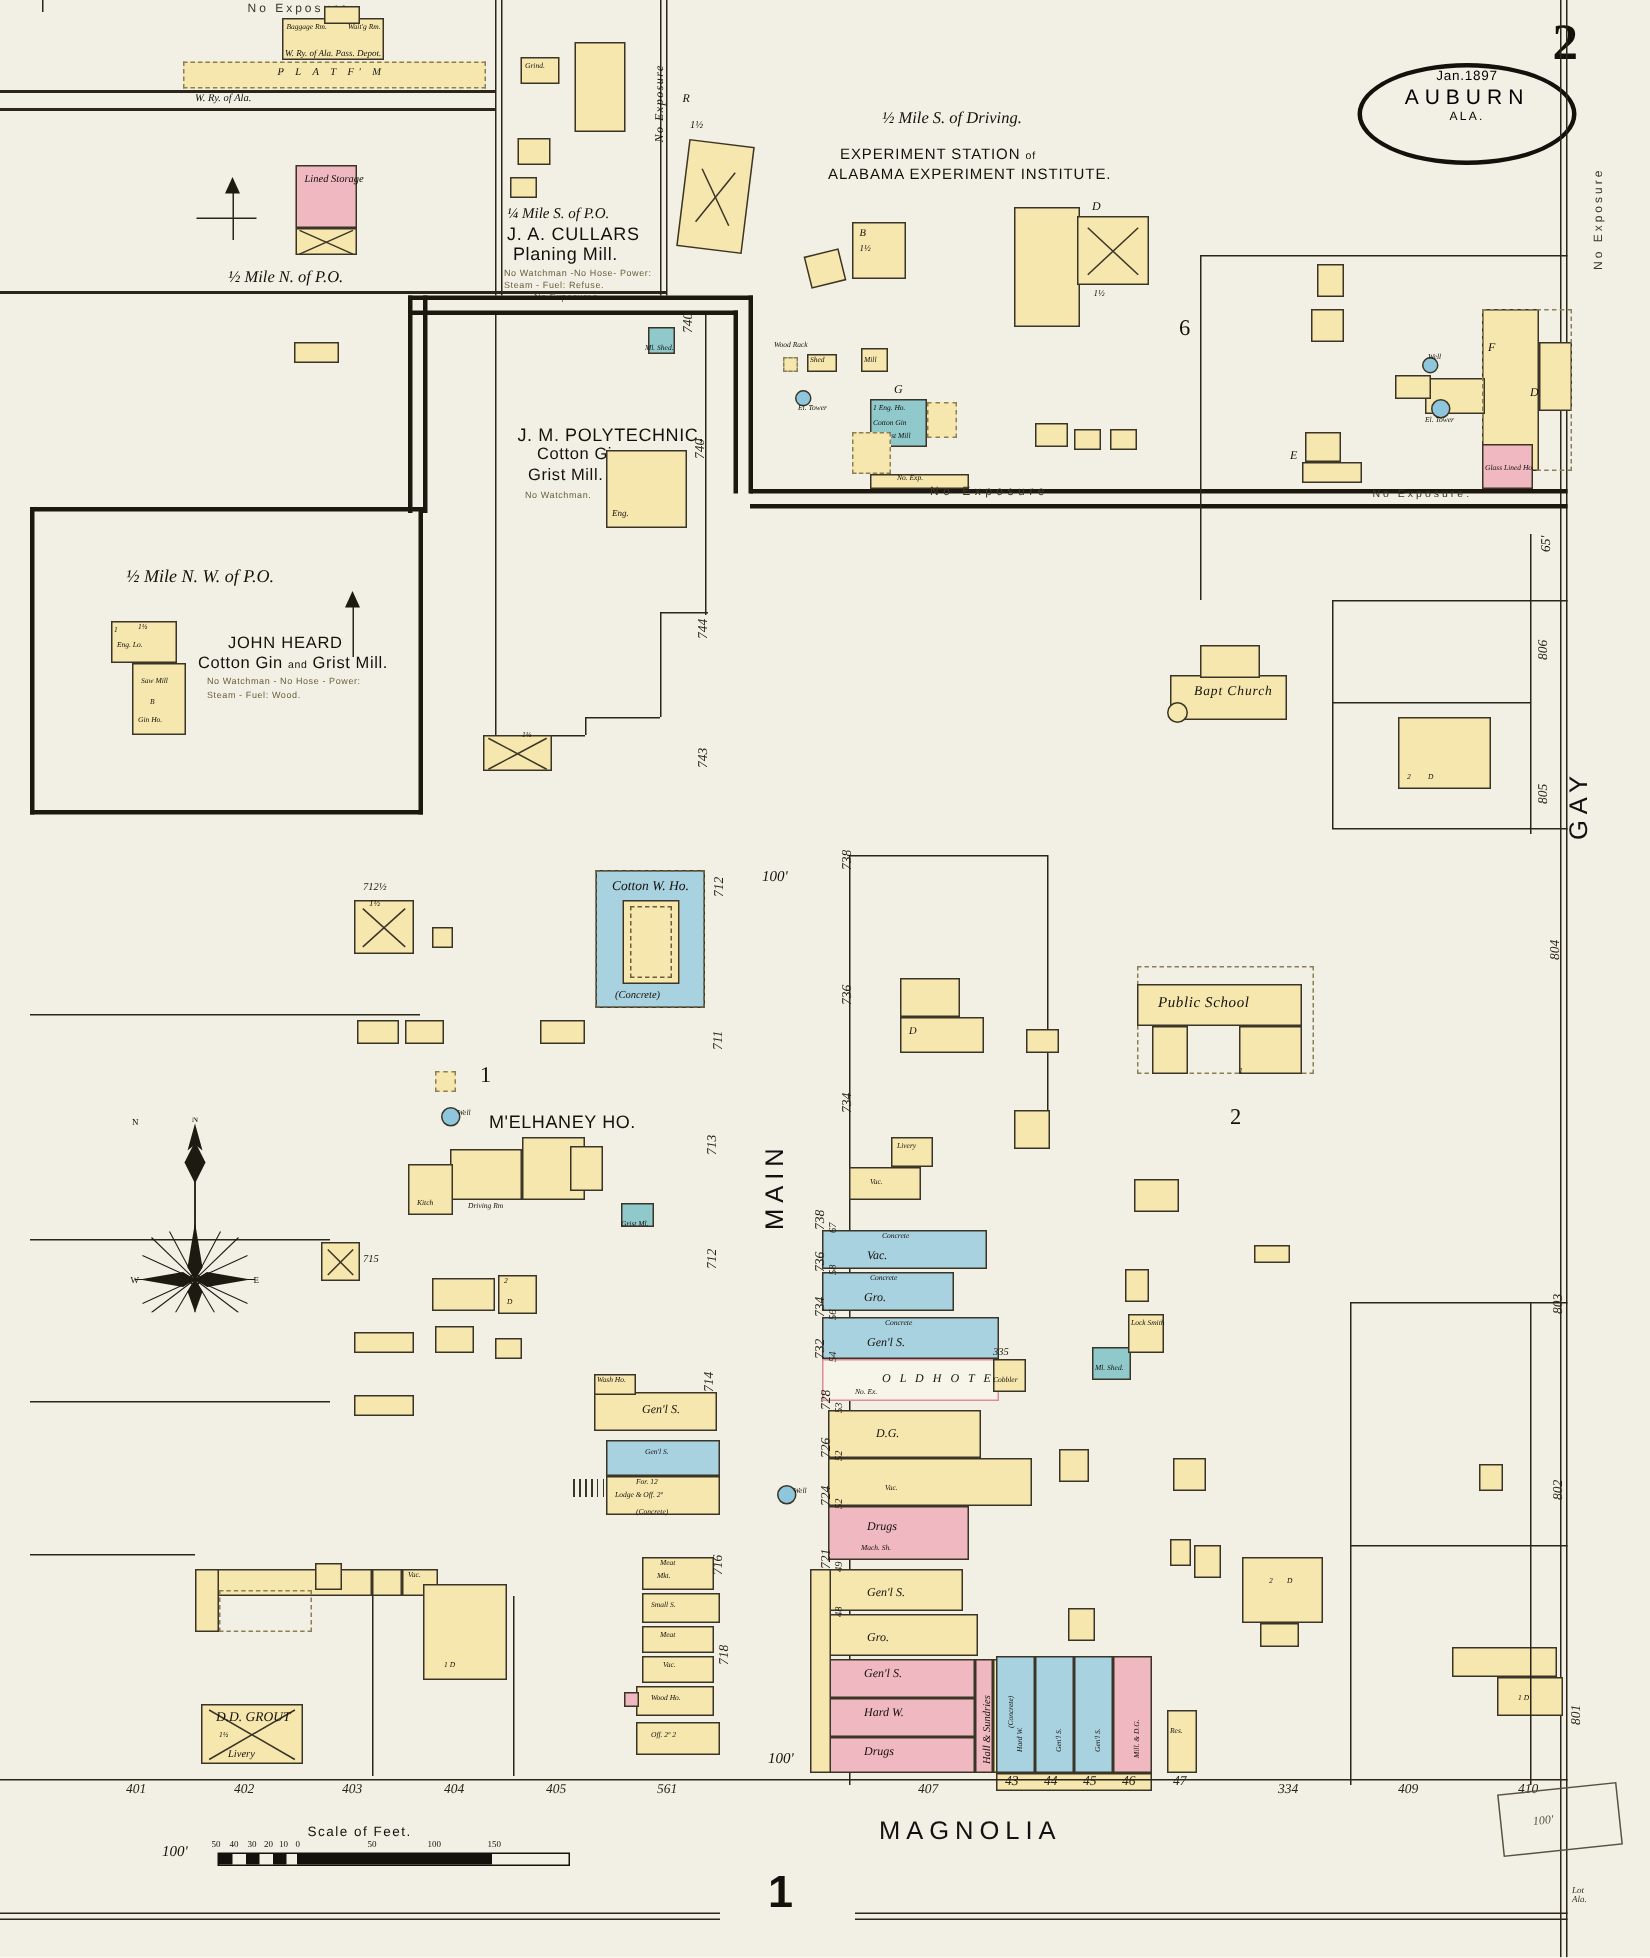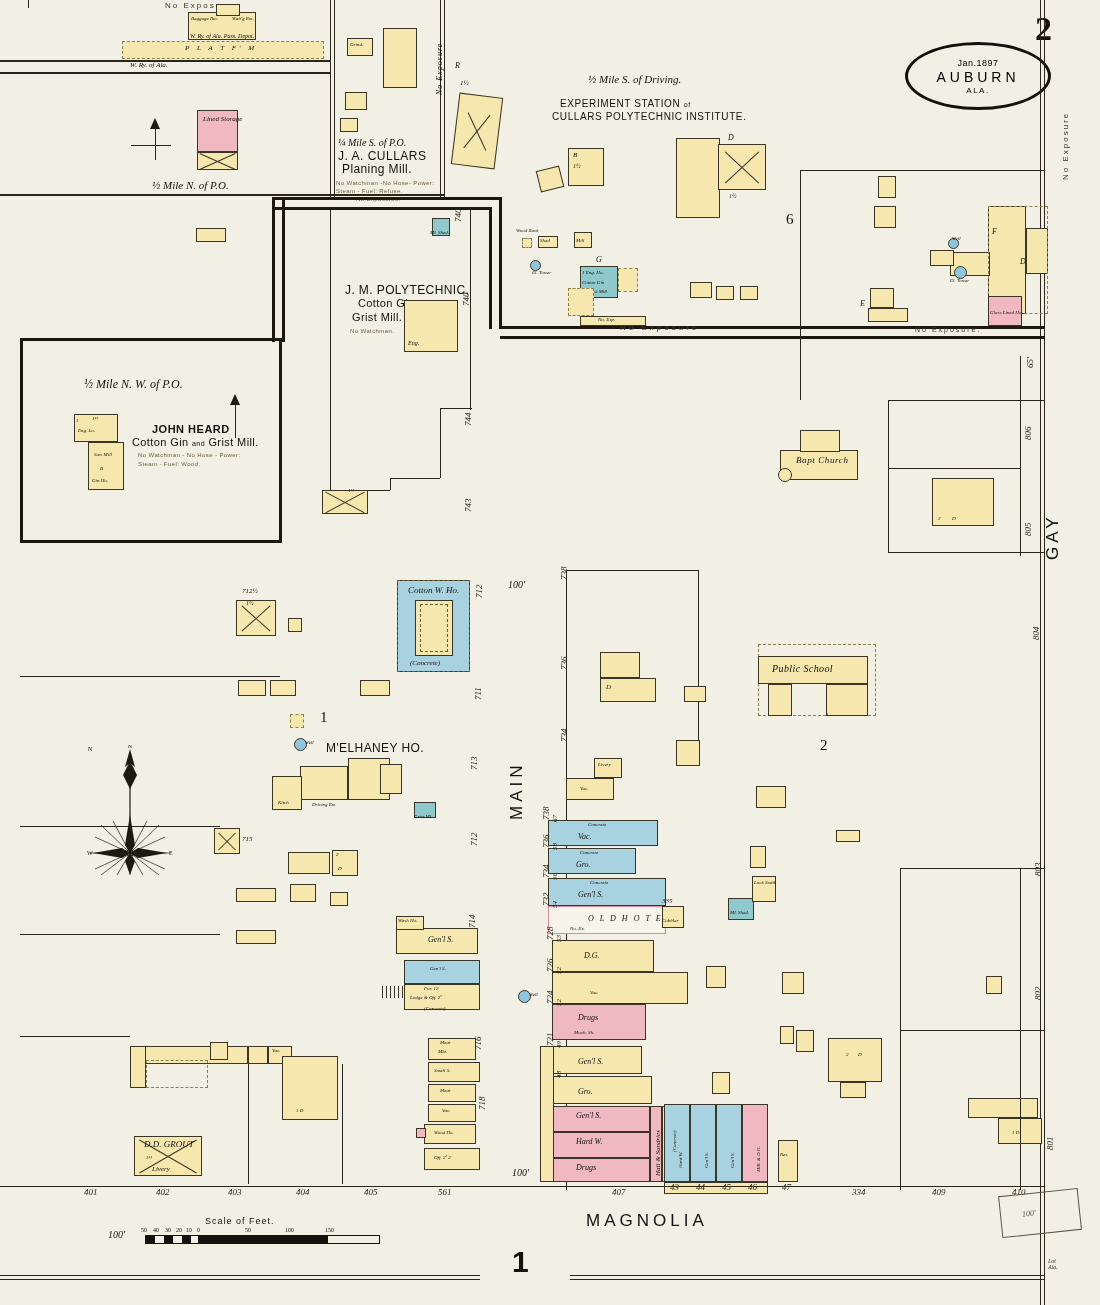--- a/index.html
+++ b/index.html
@@ -36,21 +36,21 @@
            transform:rotate(-90deg);transform-origin:left top;}
   .num{font-family:"Liberation Serif",serif;font-style:italic;font-size:9px;color:#2a2418;}
   
   .hline{position:absolute;background:#2b2619;height:1px;}
   .vline{position:absolute;background:#2b2619;width:1px;}
   .thick{background:#1c1810;}
   
   #titleOval{
     position:absolute;left:905px;top:42px;width:140px;height:62px;
     border:3px solid #14110c;border-radius:50%;
-    display:flex;flex-direction:column;align-items:center;justify-content:center;
+    display:flex;flex-direction:column;align-items:center;
     background:#f2f0e4;
   }
   #titleOval .d{font-size:9px;letter-spacing:.5px;}
   #titleOval .n{font-size:14px;letter-spacing:4px;font-weight:400;margin:1px 0;}
   #titleOval .s{font-size:8px;letter-spacing:1.5px;}
   #pageNo{position:absolute;left:1035px;top:10px;font-size:34px;
           font-family:"Liberation Serif",serif;font-weight:700;color:#14110c;}
   #pageNoBot{position:absolute;left:512px;top:1245px;font-size:30px;
           font-family:"Liberation Sans",sans-serif;font-weight:700;color:#14110c;}
   
@@ -137,21 +137,21 @@
 
   <div class="lbl script t10" style="left:338px;top:138px;">¼ Mile S. of P.O.</div>
   <div class="lbl hand t12" style="left:338px;top:150px;letter-spacing:.5px;">J. A. CULLARS</div>
   <div class="lbl hand t12" style="left:342px;top:163px;">Planing Mill.</div>
   <div class="lbl hand t6" style="left:336px;top:180px;color:#6a5f3d;">No Watchman -No Hose- Power:</div>
   <div class="lbl hand t6" style="left:336px;top:188px;color:#6a5f3d;">Steam - Fuel: Refuse.</div>
   <div class="lbl hand t6" style="left:356px;top:196px;color:#6a5f3d;">No Exposures.</div>
 
   <div class="lbl script t11" style="left:588px;top:74px;">½ Mile S. of Driving.</div>
   <div class="lbl hand t10" style="left:560px;top:99px;letter-spacing:.6px;">EXPERIMENT STATION <span style="font-size:7px;">of</span></div>
-  <div class="lbl hand t10" style="left:552px;top:112px;letter-spacing:.6px;">CULLARS  POLYTECHNIC  INSTITUTE.</div>
+  <div class="lbl hand t10" style="left:552px;top:112px;letter-spacing:.6px;">ALABAMA  EXPERIMENT  INSTITUTE.</div>
 
   <div class="bld yellow" style="left:568px;top:148px;width:36px;height:38px;"></div>
   <div class="lbl script t7" style="left:573px;top:152px;">B</div>
   <div class="lbl script t6" style="left:573px;top:163px;">1½</div>
   <div class="bld yellow" style="left:538px;top:168px;width:24px;height:22px;transform:rotate(-14deg);"></div>
   <div class="bld yellow" style="left:676px;top:138px;width:44px;height:80px;"></div>
   <div class="bld yellow" style="left:718px;top:144px;width:48px;height:46px;">
     <span class="xmark" style="--a1:43deg;--a2:-43deg;"></span>
   </div>
   <div class="lbl script t8" style="left:728px;top:134px;">D</div>
@@ -231,21 +231,21 @@
   <div class="vline" style="left:470px;top:210px;height:200px;"></div>
   <div class="abs" style="left:440px;top:408px;width:32px;height:1px;background:#2b2619;"></div>
   <div class="vline" style="left:440px;top:408px;height:70px;"></div>
   <div class="hline" style="left:330px;top:490px;width:60px;"></div>
   <div class="vline" style="left:390px;top:478px;height:12px;"></div>
   <div class="hline" style="left:390px;top:478px;width:50px;"></div>
   <div class="lbl num vtxt" style="left:464px;top:426px;">744</div>
   <div class="lbl num vtxt" style="left:464px;top:512px;">743</div>
 
   <div class="lbl script t12" style="left:84px;top:378px;">½ Mile N. W. of P.O.</div>
-  <div class="lbl hand t11" style="left:152px;top:424px;letter-spacing:.5px;font-weight:bold;">JOHN HEARD</div>
+  <div class="lbl hand t11" style="left:152px;top:424px;letter-spacing:.5px;">JOHN HEARD</div>
   <div class="lbl hand t11" style="left:132px;top:437px;">Cotton Gin <span style="font-size:7px;">and</span> Grist Mill.</div>
   <div class="lbl hand t6" style="left:138px;top:452px;color:#6a5f3d;">No Watchman - No Hose - Power:</div>
   <div class="lbl hand t6" style="left:138px;top:461px;color:#6a5f3d;">Steam - Fuel: Wood.</div>
 
   <div class="vline" style="left:235px;top:396px;height:42px;"></div>
   <div class="abs" style="left:230px;top:394px;width:0;height:0;border-left:5px solid transparent;border-right:5px solid transparent;border-bottom:11px solid #1d1a12;"></div>
 
   <div class="bld yellow" style="left:74px;top:414px;width:44px;height:28px;"></div>
   <div class="lbl script tiny" style="left:76px;top:418px;">1</div>
   <div class="lbl script tiny" style="left:92px;top:416px;">1½</div>

